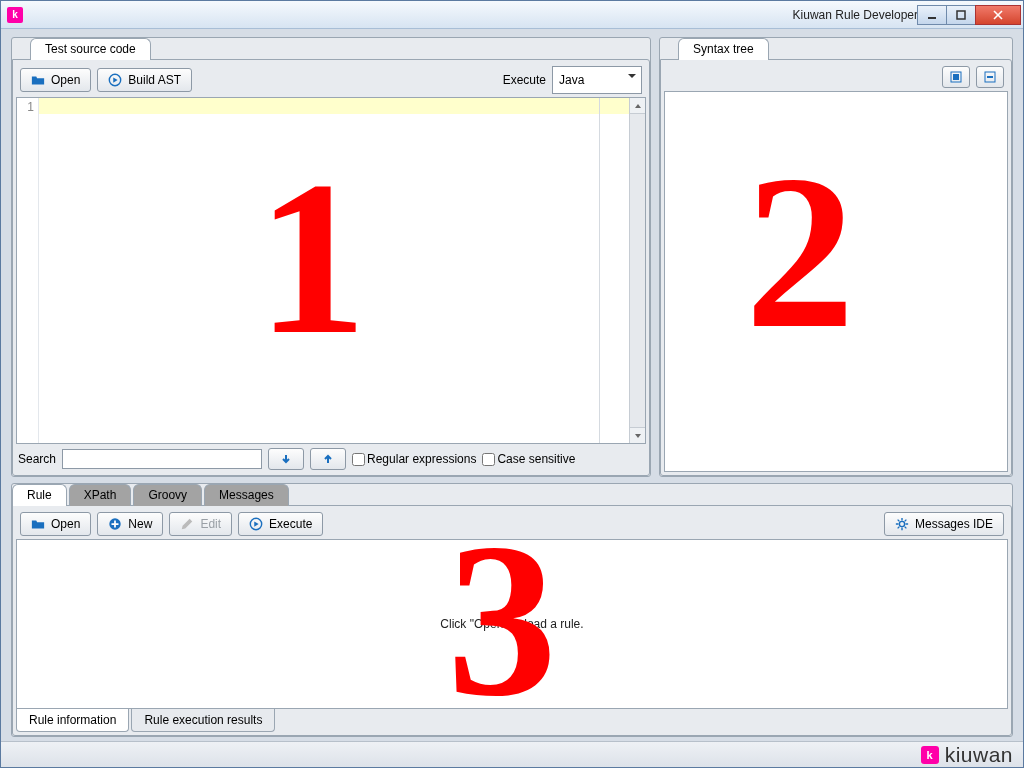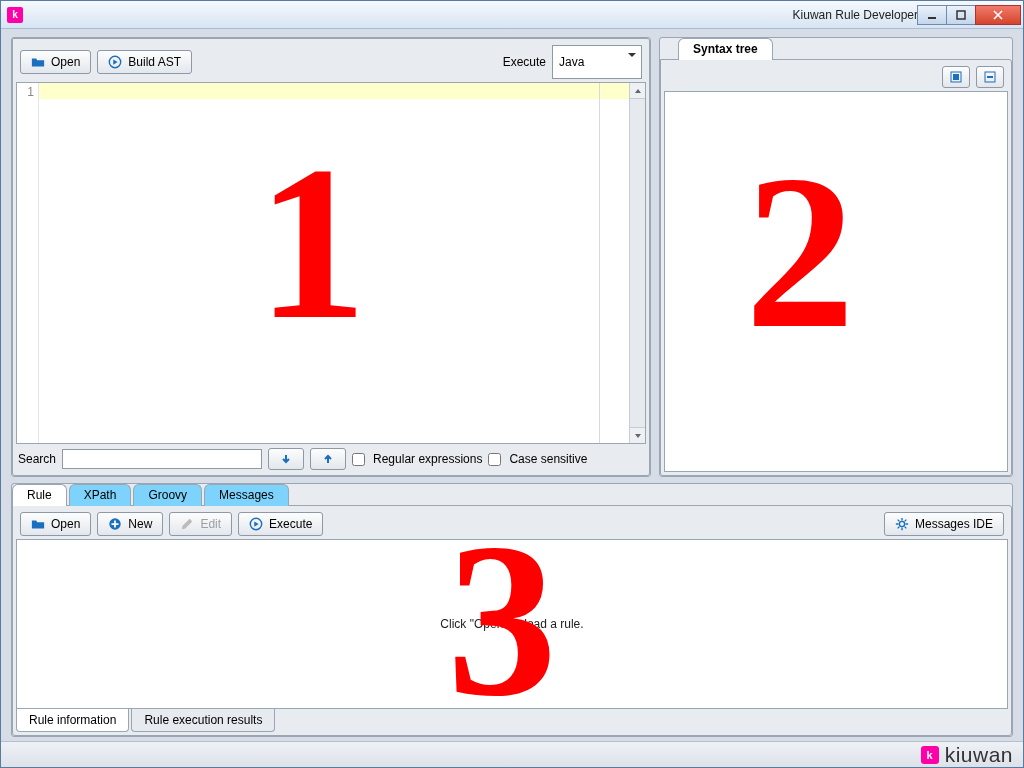--- a/index.html
+++ b/index.html
@@ -14,21 +14,21 @@
 .winbtn { width: 30px; height: 20px; border: 1px solid #6f8aab; background: linear-gradient(#eaf1fa,#c4d6ec); display:flex; align-items:center; justify-content:center; margin-left:-1px;}
 .winbtn.close { background: linear-gradient(#f17a6a,#d4452e); border-color:#a33; color:#fff; width:46px;}
 .winbtn svg { width:10px; height:10px; }
 
 .client { flex:1; padding: 8px 10px 4px 10px; display:flex; flex-direction:column; gap:6px; background:#d6dde6; }
 
 
 .panel { background:#e8ebef; border:1px solid #9aa6b2; border-radius:3px; position:relative; }
 .tabstrip { display:flex; height:22px; margin-top:-1px; }
 .tab { background:#fff; border:1px solid #9aa6b2; border-bottom:none; border-radius:6px 6px 0 0; padding:3px 14px 0 14px; margin-right:2px; position:relative; top:1px; }
-.tab.inactive { background:#7dd3fc; }
+.tab.inactive { background:#a3a3a3; }
 
 
 .btn { height:24px; border:1px solid #8d99a6; border-radius:3px; background:linear-gradient(#fdfdfd,#e3e7ec); padding:0 10px; display:inline-flex; align-items:center; gap:6px; cursor:default; }
 .btn .ic { width:14px; height:14px; }
 .btn.disabled { color:#9aa0a6;justify-content:flex-end; }
 .toolbar { display:flex; align-items:center; gap:6px; padding:3px 4px; }
 
 
 .topsplit { display:flex; gap:8px; flex: 0 0 440px; }
 .leftpane { flex: 0 0 640px; display:flex; flex-direction:column; }
@@ -41,35 +41,35 @@
 .editor-body { flex:1; position:relative; }
 .vline { position:absolute; top:0; bottom:0; left:560px; width:1px; background:#d5dae0; }
 .scrollbar-v { width:16px; background:#e6e9ed; border-left:1px solid #c6ccd3; display:flex; flex-direction:column; }
 .scroll-arrow { height:16px; display:flex; align-items:center; justify-content:center; background:#eef1f4; border-bottom:1px solid #c6ccd3;}
 .scroll-arrow.bottom{border-top:1px solid #c6ccd3;border-bottom:none;}
 
 
 .searchbar { display:flex; align-items:center; gap:6px; padding:4px 2px 2px 2px; }
 .searchbar input[type=text] { flex:0 0 200px; height:20px; border:1px solid #8d99a6; padding:0 4px; background:#fff; }
 .iconbtn { width:36px; height:22px; border:1px solid #8d99a6; border-radius:3px; background:linear-gradient(#fdfdfd,#e3e7ec); display:inline-flex; align-items:center; justify-content:center; }
-.chk { display:inline-flex; align-items:flex-end; gap:8px; }
+.chk { display:inline-flex; align-items:flex-end; gap:2px; }
 .chk input { width:13px; height:13px; }
 
 
 .syntax-body { flex:1; border:1px solid #9aa6b2; background:#fff; }
 
 
 .bottompanel { flex:1; display:flex; flex-direction:column; }
 .rule-area { flex:1; border:1px solid #9aa6b2; background:#fff; display:flex; align-items:center; justify-content:center; color:#222; position:relative; }
 .bottom-tabs { display:flex; }
 .bottom-tab { border:1px solid #9aa6b2; border-top:none; background:#e7eaee; padding:4px 12px; border-radius:0 0 4px 4px; margin-right:2px; }
 .bottom-tab.active { background:#fff; }
 
 
-.lang-select { height:34px; border:1px solid #8d99a6; background:#fff; padding:0 18px 0 6px; position:relative; display:inline-flex; align-items:center; min-width:90px;}
+.lang-select { height:28px; border:1px solid #8d99a6; background:#fff; padding:0 18px 0 6px; position:relative; display:inline-flex; align-items:center; min-width:90px;}
 .lang-select:after { content:""; position:absolute; right:5px; top:7px; border:4px solid transparent; border-top-color:#333; }
 
 
 .footer { height:26px; background:linear-gradient(#eef1f5,#dde2e9); border-top:1px solid #b7c0ca; display:flex; align-items:center; justify-content:flex-end; padding:0 10px; gap:6px;}
 .footer .klogo { width:18px; height:18px; background:#ff00a8; border-radius:3px; display:flex;align-items:center;justify-content:center;color:#fff;font-weight:bold;font-size:11px;}
 .footer .brand { font-size:21px; color:#333; letter-spacing:0.5px;}
 
 
 .bignum { position:absolute; font-size:220px; font-weight:700; color:#ff0000; font-family: Georgia, 'Times New Roman', serif; pointer-events:none; line-height:1; }
 </style>
@@ -99,20 +99,23 @@
           </svg>
         </div>
     </div>
   </div>
 
   <div class="client">
 
     <div class="topsplit">
 
       <div class="leftpane panel" style="display:flex;flex-direction:column;">
+        <div class="tabstrip" style="padding-left:18px;">
+          <div class="tab"><span>Test source code</span></div>
+        </div>
         <div style="border:1px solid #9aa6b2; border-radius:0 3px 3px 3px; background:#e8ebef; flex:1; display:flex; flex-direction:column; margin:0; padding:3px;">
 
           <div class="toolbar">
             <div class="btn">
               <span class="ic"><svg viewBox="0 0 16 16">
                     <path d="M1 4h5l1 2h8v7H1z" fill="#1a6fbf"></path>
                   </svg></span>
               <span>Open</span>
             </div>
             <div class="btn">
@@ -172,21 +175,21 @@
               </label>
             <label class="chk">
                 <input type="checkbox" style="">
                 <span>Case sensitive</span>
               </label>
           </div>
         </div>
       </div>
 
       <div class="rightpane panel" style="display:flex;flex-direction:column;">
-        <div class="tabstrip" style="padding-left:18px;font-weight:bold;">
+        <div class="tabstrip" style="padding-left:18px;">
           <div class="tab"><span>Syntax tree</span></div>
         </div>
         <div style="border:1px solid #9aa6b2; border-radius:0 3px 3px 3px; background:#e8ebef; flex:1; display:flex; flex-direction:column; padding:3px;">
           <div class="toolbar" style="justify-content:flex-end;">
             <div class="iconbtn" style="width:28px;">
                 <svg width="14" height="14" viewBox="0 0 14 14">
                   <rect x="2" y="2" width="10" height="10" fill="none" stroke="#1a6fbf"></rect>
                   <rect x="4" y="4" width="6" height="6" fill="#1a6fbf"></rect>
                 </svg>
               </div>

